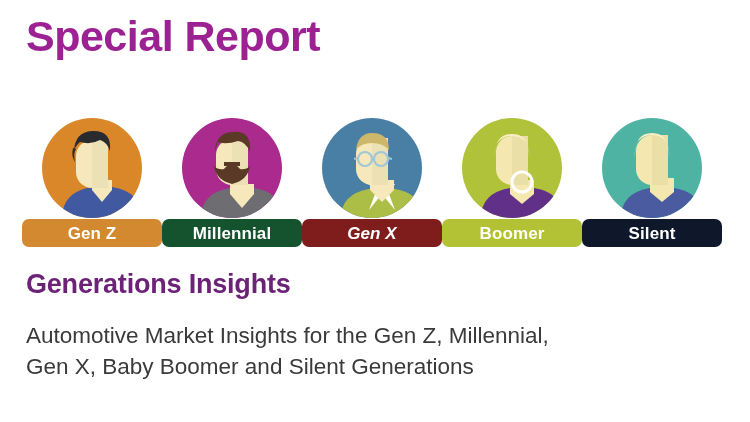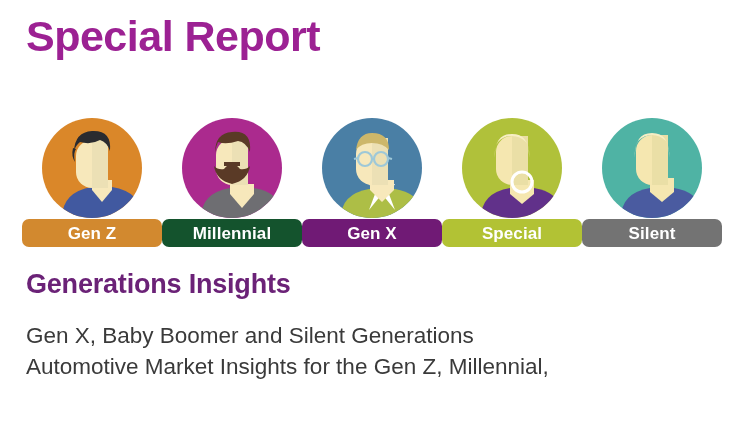--- a/index.html
+++ b/index.html
@@ -183,21 +183,21 @@
       <rect x="34" y="20" width="32" height="47" rx="16" fill="#f7e8bb"></rect>
       <path d="M50 20 l16 0 l0 47 l-16 0 z" fill="#ece0b5"></path>
       <path d="M34 32 q2 -17 16 -17 q17 0 17 17 q-6 -7 -17 -7 q-11 0 -16 7 z" fill="#cdb76a"></path>
       <circle cx="43" cy="41" r="7" fill="none" stroke="#9ec8d8" stroke-width="2.2"></circle>
       <circle cx="59" cy="41" r="7" fill="none" stroke="#9ec8d8" stroke-width="2.2"></circle>
       <path d="M50 41 l2 0" stroke="#9ec8d8" stroke-width="2.2"></path>
       <path d="M36 40 l-4 1 M66 40 l4 1" stroke="#9ec8d8" stroke-width="2.2" fill="none"></path>
             </g>
   </svg>
         </div>
-        <div class="persona-pill" style="background: #701a75;">
+        <div class="persona-pill" style="background: #7f1d1d; font-style: italic;">
           <span>Gen X</span>
         </div>
       </div>
       <div class="persona" style="left: 420px;">
         <div class="persona-avatar">
           <svg viewBox="0 0 100 100" xmlns="http://www.w3.org/2000/svg">
     <defs>
               <clipPath id="clip-boomer">
                 <circle cx="50" cy="50" r="50"></circle>
               </clipPath>
@@ -207,47 +207,47 @@
       <path d="M19 100 q0 -25 29 -30 l24 0 q29 5 29 30 z" fill="#61318a"></path>
       <path d="M48 62 l0 14 l12 10 l12 -10 l0 -14 z" fill="#f5e7b0"></path>
       <rect x="34" y="18" width="32" height="49" rx="16" fill="#f5e7b0"></rect>
       <path d="M50 18 l16 0 l0 49 l-16 0 z" fill="#eadfa6"></path>
       <path d="M33 40 q-1 -24 17 -24 q18 0 17 24 q1 -10 -3 -16 q-6 -6 -14 -6 q-8 0 -14 6 q-4 6 -3 16 z" fill="#f7eec4"></path>
       <circle cx="60" cy="64" r="10" fill="none" stroke="#ffffff" stroke-width="3"></circle>
             </g>
   </svg>
         </div>
         <div class="persona-pill" style="background: rgb(178, 194, 52);">
-          <span>Special</span>
+          <span>Boomer</span>
         </div>
       </div>
       <div class="persona" style="left: 560px;">
         <div class="persona-avatar">
           <svg viewBox="0 0 100 100" xmlns="http://www.w3.org/2000/svg">
     <defs>
               <clipPath id="clip-silent">
                 <circle cx="50" cy="50" r="50"></circle>
               </clipPath>
             </defs>
     <circle cx="50" cy="50" r="50" fill="#4fb3a4"></circle>
     <g clip-path="url(#clip-silent)">
       <path d="M19 100 q0 -25 29 -30 l24 0 q29 5 29 30 z" fill="#4a5ba0"></path>
       <path d="M48 60 l0 14 l12 10 l12 -10 l0 -14 z" fill="#f5e7b0"></path>
       <rect x="34" y="17" width="32" height="50" rx="16" fill="#f5e7b0"></rect>
       <path d="M50 17 l16 0 l0 50 l-16 0 z" fill="#eadfa6"></path>
       <path d="M33 40 q-1 -25 17 -25 q18 0 17 25 q1 -11 -3 -17 q-6 -6 -14 -6 q-8 0 -14 6 q-4 6 -3 17 z" fill="#f7eec4"></path>
             </g>
   </svg>
         </div>
-        <div class="persona-pill" style="background: #737373;">
+        <div class="persona-pill" style="background: #0f172a;">
           <span>Silent</span>
         </div>
       </div>
     </div>
 
   <div class="section-title" style="color: rgb(107, 34, 119);">Generations Insights</div>
 
   <div class="body-copy" style="color: rgb(58, 58, 58);">
+    <span class="line">Automotive Market Insights for the Gen Z, Millennial,</span>
     <span class="line">Gen X, Baby Boomer and Silent Generations</span>
-    <span class="line">Automotive Market Insights for the Gen Z, Millennial,</span>
   </div>
 
 </div>
 
 </body></html>

